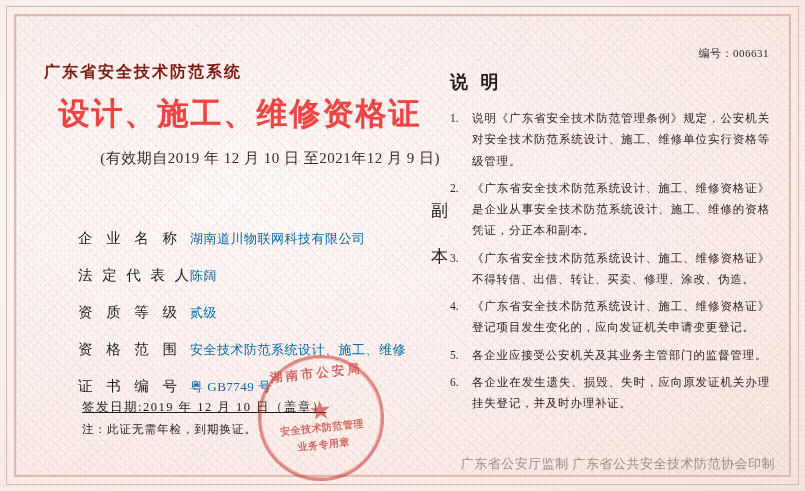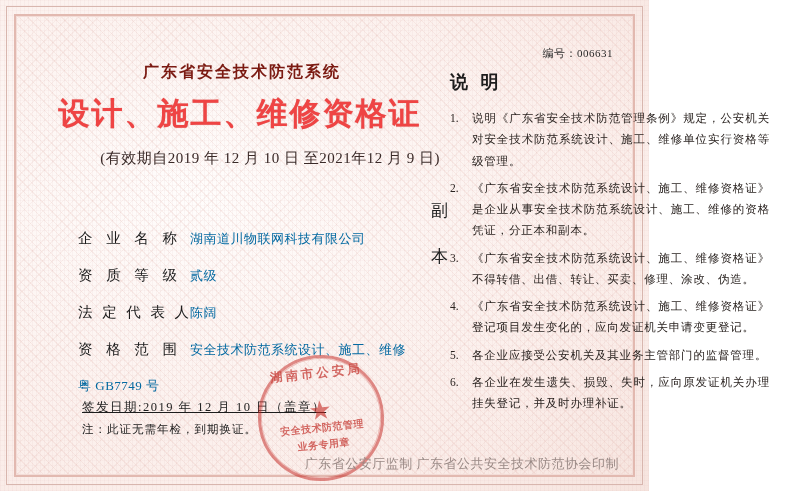--- a/index.html
+++ b/index.html
@@ -9,21 +9,21 @@
   }
   body {
     width: 805px;
     height: 491px;
     overflow: hidden;
     font-family: "Liberation Serif", "DejaVu Serif", serif;
   }
 
   #certificate {
     position: relative;
-    width: 649px;
+    width: 805px;
     height: 491px;
     background: #fdf6f4;
     box-sizing: border-box;
     border-radius: 30px;
   }
 
   
   .paper-tex {
     position: absolute;
     inset: 0;
@@ -75,21 +75,20 @@
     position: absolute;
     left: 40px;
     top: 62px;
     width: 400px;
   }
   .org-line {
     font-size: 16px;
     font-weight: bold;
     color: #7b1a12;
     letter-spacing: 2px;
-    text-align: center;
     margin-left: 4px;
   }
   .main-title {
     margin-top: 10px;
     font-size: 31px;
     font-weight: bold;
     color: #ef4444;
     letter-spacing: 2px;
     text-align: center;
     text-shadow: 0 0 1px rgba(160,30,20,0.4);
@@ -278,32 +277,33 @@
     </div>
 
     <div class="fuben">副本</div>
 
     <div class="fields">
       <div class="field-row">
         <div class="field-label">企 业 名 称</div>
         <div class="field-value">湖南道川物联网科技有限公司</div>
       </div>
       <div class="field-row">
+        <div class="field-label tight">法 定 代 表 人</div>
+        <div class="field-value">陈阔</div>
+      </div>
+      <div class="field-row">
         <div class="field-label">资 质 等 级</div>
         <div class="field-value">贰级</div>
       </div>
       <div class="field-row">
-        <div class="field-label tight">法 定 代 表 人</div>
-        <div class="field-value">陈阔</div>
-      </div>
-      <div class="field-row">
         <div class="field-label">资 格 范 围</div>
         <div class="field-value">安全技术防范系统设计、施工、维修</div>
       </div>
       <div class="field-row">
+        <div class="field-label">证 书 编 号</div>
         <div class="field-value">粤 GB7749 号</div>
       </div>
     </div>
 
     <div class="issue-line">签发日期:2019 年 12 月 10 日（盖章）</div>
     <div class="note-line">注：此证无需年检，到期换证。</div>
 
     <div class="seal">
       <div class="arc-top">湖南市公安局</div>
       <div class="star">★</div>

